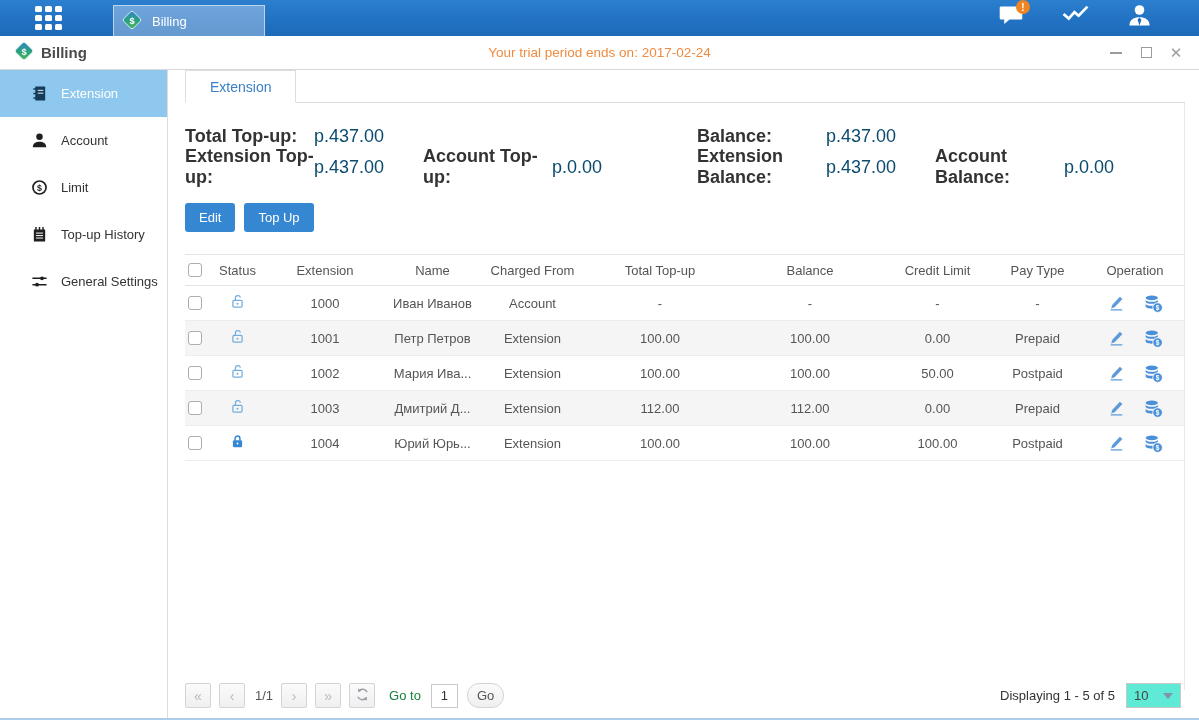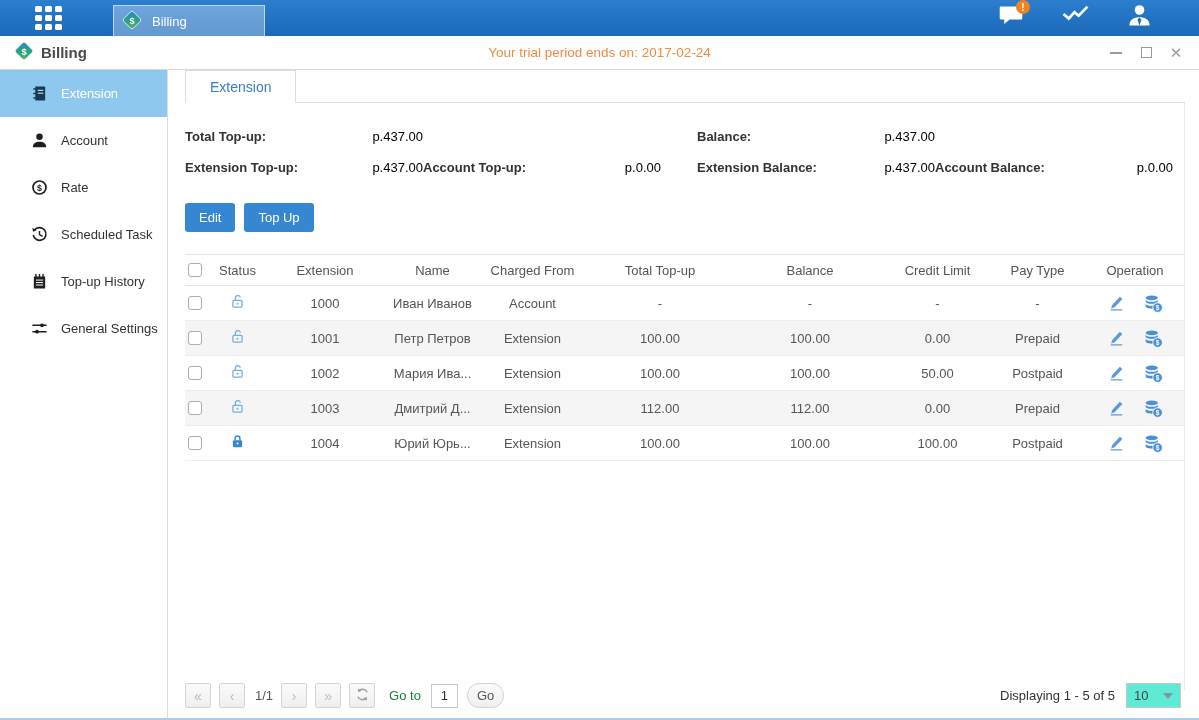--- a/index.html
+++ b/index.html
@@ -57,25 +57,25 @@
   .side-item.active .sicon{ color:#143a57; }
   .content{ flex:1; display:flex; flex-direction:column; padding:0 14px 0 17px; position:relative; }
   .content:after{ content:""; position:absolute; right:14px; top:33px; bottom:30px; width:1px; background:#e9e9e9; }
   
   .tabbar{ height:33px; border-bottom:1px solid #ddd; display:flex; flex-shrink:0; }
   .tab{
     background:#fff; border:1px solid #ddd; border-bottom:1px solid #fff; margin-bottom:-1px;
     padding:0 24px; display:flex; align-items:center; font-size:14px; color:#3b7fc4; cursor:pointer;
   }
   
-  .summary{ margin-top:24px; display:flex; font-size:13px; flex-shrink:0;gap:24px; }
+  .summary{ margin-top:24px; display:flex; font-size:18px; flex-shrink:0;gap:24px; }
   .sum-group{ width:50%; }
   .sum-row{ display:flex; margin-bottom:13px; height:18px; align-items:center; }
   .sum-label{ width:129px; font-weight:bold; color:#333; }
-  .sum-value{ width:109px; color:#000000;text-align:right; }
+  .sum-value{ width:109px; color:#0c4a6e; }
   
   .actions{ margin-top:14px; display:flex; gap:9px; flex-shrink:0; }
   .btn-blue{
     background:#3587d2; color:#fff; border:none; border-radius:3px; height:29px;
     padding:0 14px; font-size:13px; font-family:"Liberation Sans",sans-serif; cursor:pointer;
   }
   
   .exttable{ margin-top:22px; flex-shrink:0; }
   .thead{
     display:flex; height:32px; align-items:center; border-top:1px solid #e4e4e4;
@@ -232,31 +232,21 @@
         </span>
     <span class="lbl">Account</span>
   </div>
       <div class="side-item">
     <span class="sicon">
           <svg viewBox="0 0 24 24" width="17" height="17">
             <circle cx="12" cy="12" r="9.2" fill="none" stroke="currentColor" stroke-width="2.4"></circle>
             <text x="12" y="16.4" font-size="12.5" font-weight="bold" fill="currentColor" text-anchor="middle" font-family="Liberation Sans, sans-serif">$</text>
           </svg>
         </span>
-    <span class="lbl">Rate</span>
-  </div>
-      <div class="side-item">
-    <span class="sicon">
-          <svg viewBox="0 0 24 24" width="17" height="17">
-            <path d="M4.8 6 a9 9 0 1 1 -1.6 6.5" fill="none" stroke="currentColor" stroke-width="2.3"></path>
-            <path d="M2 2.5 l0.8 5.6 5 -2.2 z" fill="currentColor"></path>
-            <path d="M12 7.2 V12 l4.4 2.6" fill="none" stroke="currentColor" stroke-width="2"></path>
-          </svg>
-        </span>
-    <span class="lbl">Scheduled Task</span>
+    <span class="lbl">Limit</span>
   </div>
       <div class="side-item">
     <span class="sicon">
           <svg viewBox="0 0 24 24" width="17" height="17">
             <path d="M4 5 h16 v16 a1 1 0 0 1 -1 1 H5 a1 1 0 0 1 -1 -1 z" fill="currentColor"></path>
             <path d="M7 1.5 v4 M12 1.5 v4 M17 1.5 v4" stroke="currentColor" stroke-width="2" fill="none"></path>
             <path d="M7 10 h10 M7 13.5 h10 M7 17 h10" stroke="#fff" stroke-width="1.4" fill="none"></path>
           </svg>
         </span>
     <span class="lbl">Top-up History</span>

